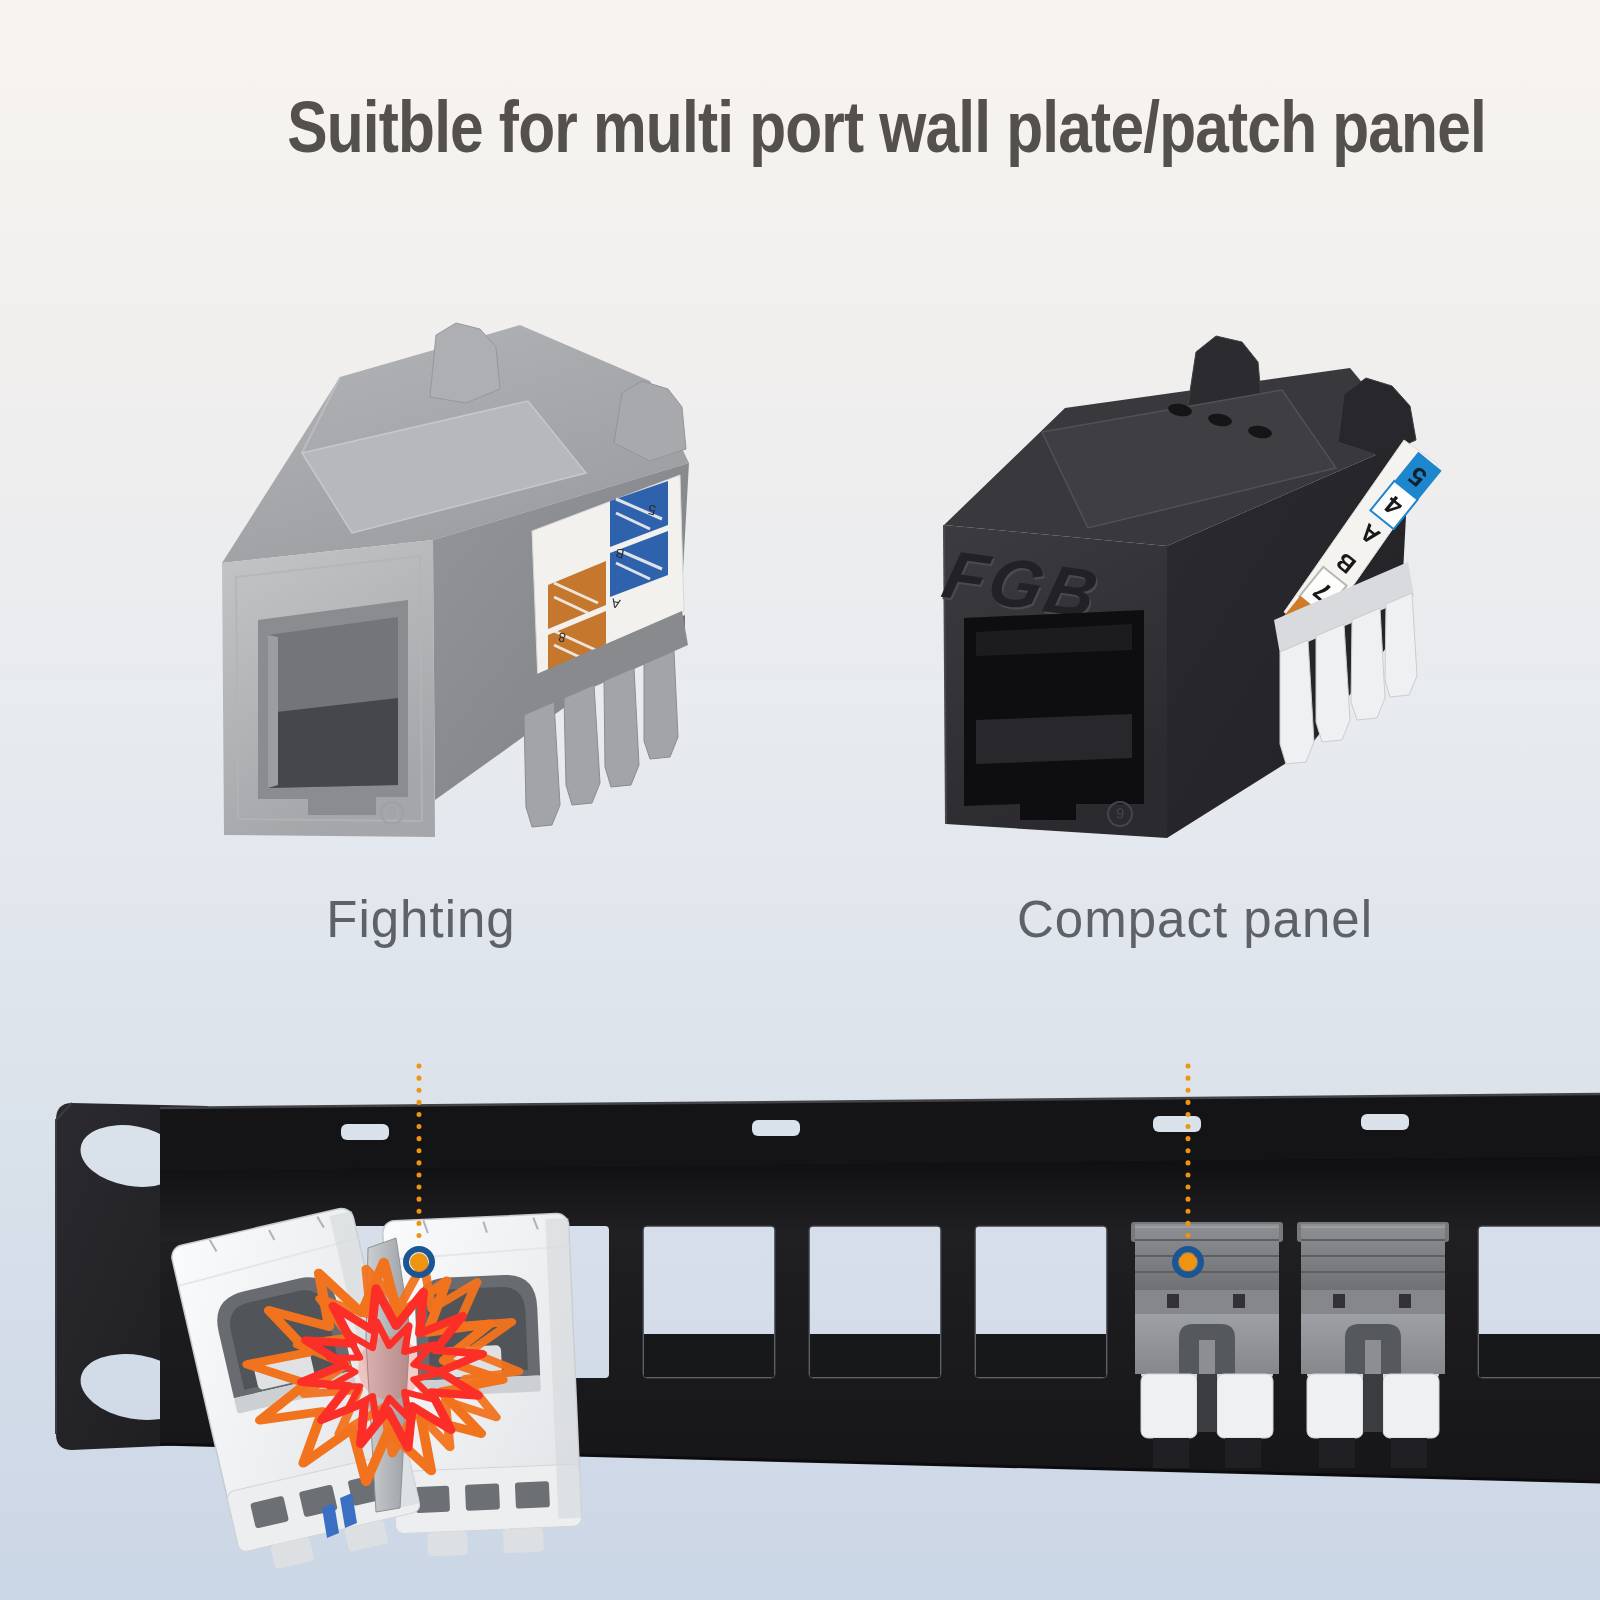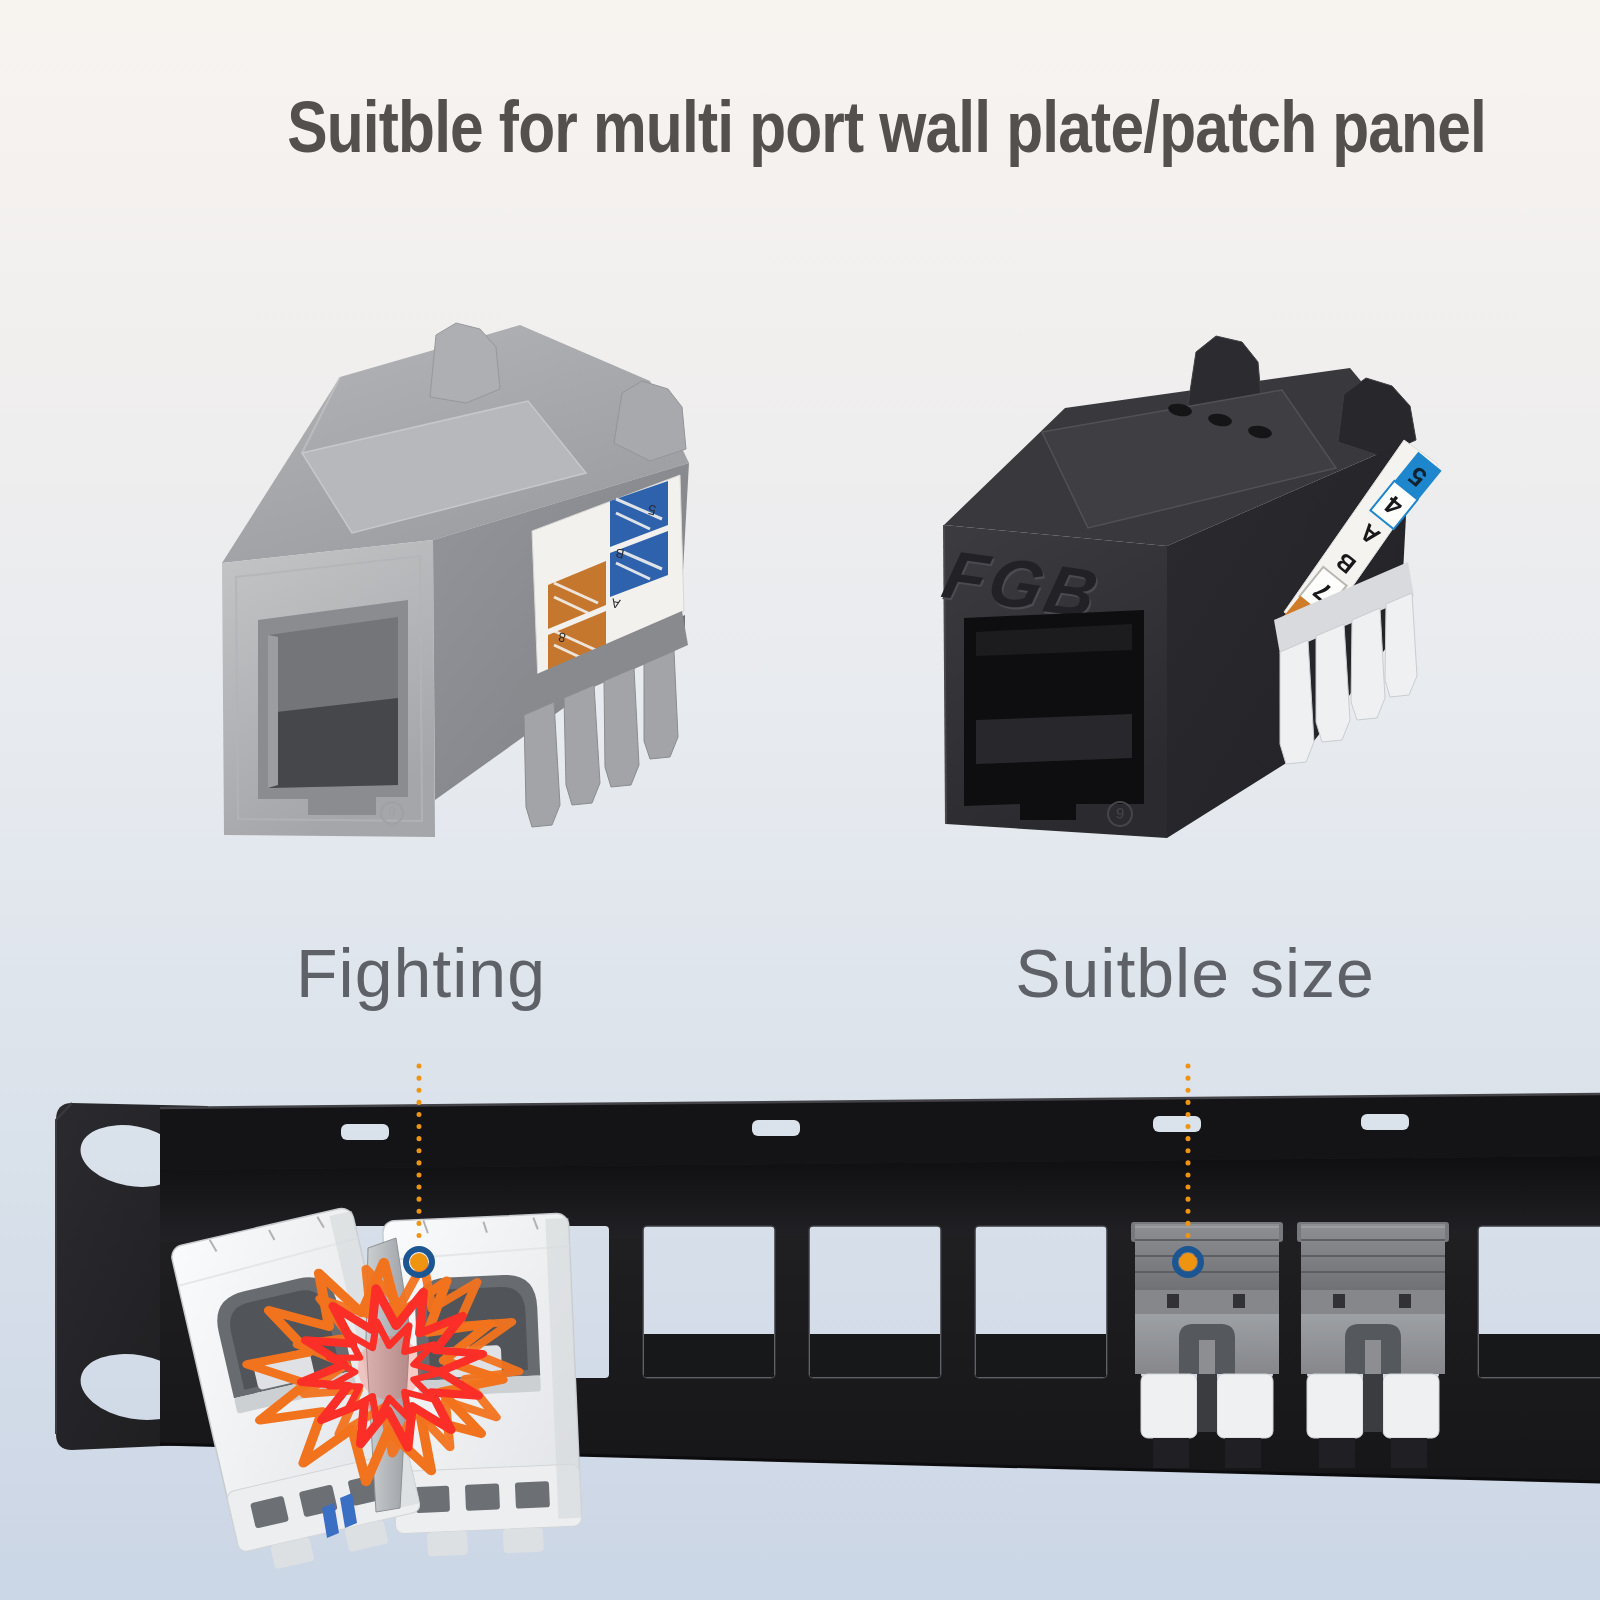--- a/index.html
+++ b/index.html
@@ -11,22 +11,22 @@
   .page-title{position:absolute;top:86px;left:0;width:1600px;text-align:right;}
   .page-title span{
     display:inline-block;font-size:72px;font-weight:700;color:#54504d;
     letter-spacing:-1px;white-space:nowrap;transform:scaleX(.84);transform-origin:center;
   }
   .figure{position:absolute;}
   .fig-gray{left:180px;top:285px;width:560px;height:575px;}
   .fig-black{left:880px;top:290px;width:580px;height:560px;}
   .fig-panel{left:0;top:1040px;width:1600px;height:560px;}
   .caption{
-    position:absolute;top:934px;width:520px;text-align:center;
-    font-size:68px;font-weight:400;color:#5e6268;letter-spacing:1px;white-space:nowrap;
+    position:absolute;top:890px;width:520px;text-align:center;
+    font-size:51px;font-weight:400;color:#5e6268;letter-spacing:1px;white-space:nowrap;
   }
   .caption.left{left:161px;}
   .caption.right{left:935px;}
   svg{display:block;overflow:hidden;}
 </style>
 </head>
 <body>
 
 <div class="canvas">
 
@@ -193,21 +193,21 @@
             <path d="M436,346 L464,334 L470,430 L462,450 L442,452 L436,432 Z"></path>
             <path d="M472,330 L500,318 L505,408 L497,428 L477,430 L471,412 Z"></path>
             <path d="M506,314 L532,303 L537,386 L529,405 L510,407 L505,390 Z"></path>
           </g>
         </g>
       </g>
     </svg>
   </div>
 
   <div class="caption left">Fighting</div>
-  <div class="caption right">Suitble size</div>
+  <div class="caption right">Compact panel</div>
 
   <div class="figure fig-panel">
     <svg width="1600" height="560" viewBox="0 0 1600 560">
       <defs>
         <linearGradient id="pBody" x1="0" y1="0" x2="0" y2="1">
           <stop offset="0" stop-color="#27272b"></stop>
             <stop offset=".5" stop-color="#1d1d20"></stop>
             <stop offset="1" stop-color="#161619"></stop>
         </linearGradient>
         <linearGradient id="pRecess" x1="0" y1="0" x2="0" y2="1">

